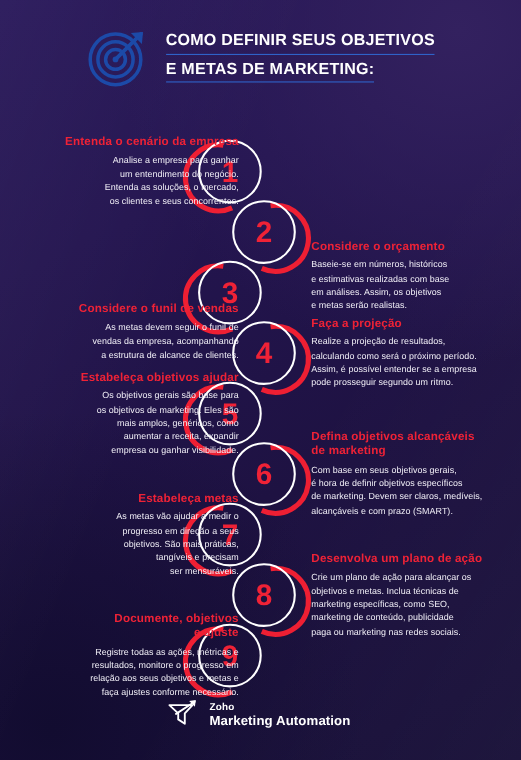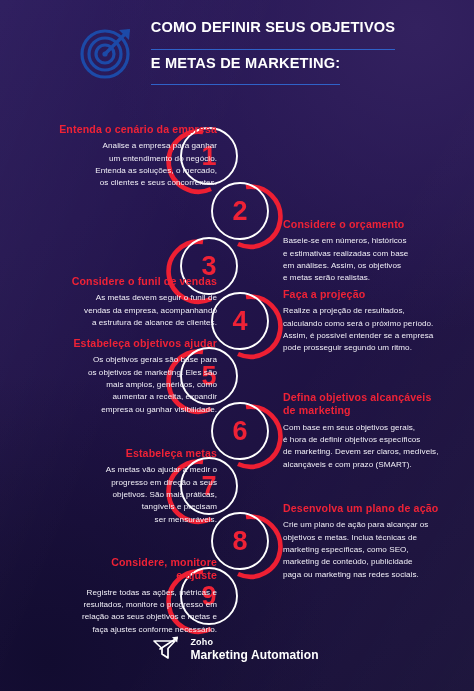--- a/index.html
+++ b/index.html
@@ -23,21 +23,21 @@
 
   
   .header{
     position:absolute;left:0;top:0;width:474px;height:104px;
     display:flex;align-items:center;justify-content:center;gap:16px;z-index:5;
   }
   .target-icon{width:56px;height:56px;flex:0 0 56px;display:block;}
   .title-wrap{display:flex;flex-direction:column;gap:5px;}
   .title-line{
     color:#ffffff;font-size:14.6px;font-weight:bold;letter-spacing:0.2px;
-    text-transform:uppercase;line-height:1.12;padding-bottom:13px;
+    text-transform:uppercase;line-height:1.12;padding-bottom:3px;
     border-bottom:1.6px solid #2f62c8;width:max-content;
   }
 
   
   .spine{position:absolute;left:0;top:0;width:474px;height:691px;z-index:3;pointer-events:none;}
   .step-circle{position:absolute;width:62px;height:62px;}
   .step-circle svg{position:absolute;left:0;top:0;width:62px;height:62px;overflow:visible;}
   .step-num{
     position:absolute;left:0;top:0;width:62px;height:62px;
     display:flex;align-items:center;justify-content:center;
@@ -226,21 +226,21 @@
       </div>
       <div class="block right" style="top: 502px;">
         <h3 style="white-space: pre-line;">Desenvolva um plano de ação</h3>
         <p>Crie um plano de ação para alcançar os
 objetivos e metas. Inclua técnicas de
 marketing específicas, como SEO,
 marketing de conteúdo, publicidade
 paga ou marketing nas redes sociais.</p>
       </div>
       <div class="block left" style="top: 556px;">
-        <h3 style="white-space: pre-line;">Considere, monitore
+        <h3 style="white-space: pre-line;">Documente, objetivos
 e ajuste</h3>
         <p>Registre todas as ações, métricas e
 resultados, monitore o progresso em
 relação aos seus objetivos e metas e
 faça ajustes conforme necessário.</p>
       </div>
     </div>
 
   <div class="footer">
     <svg class="funnel-icon" viewBox="0 0 30 30">

